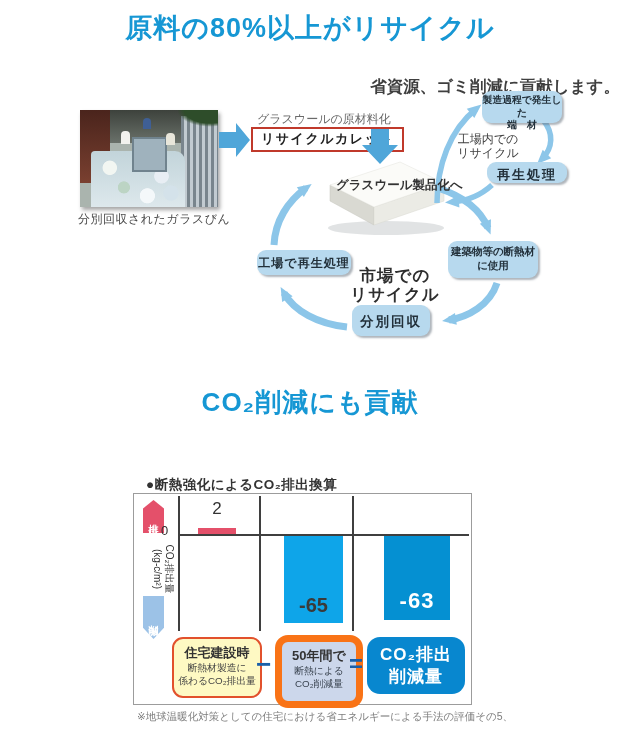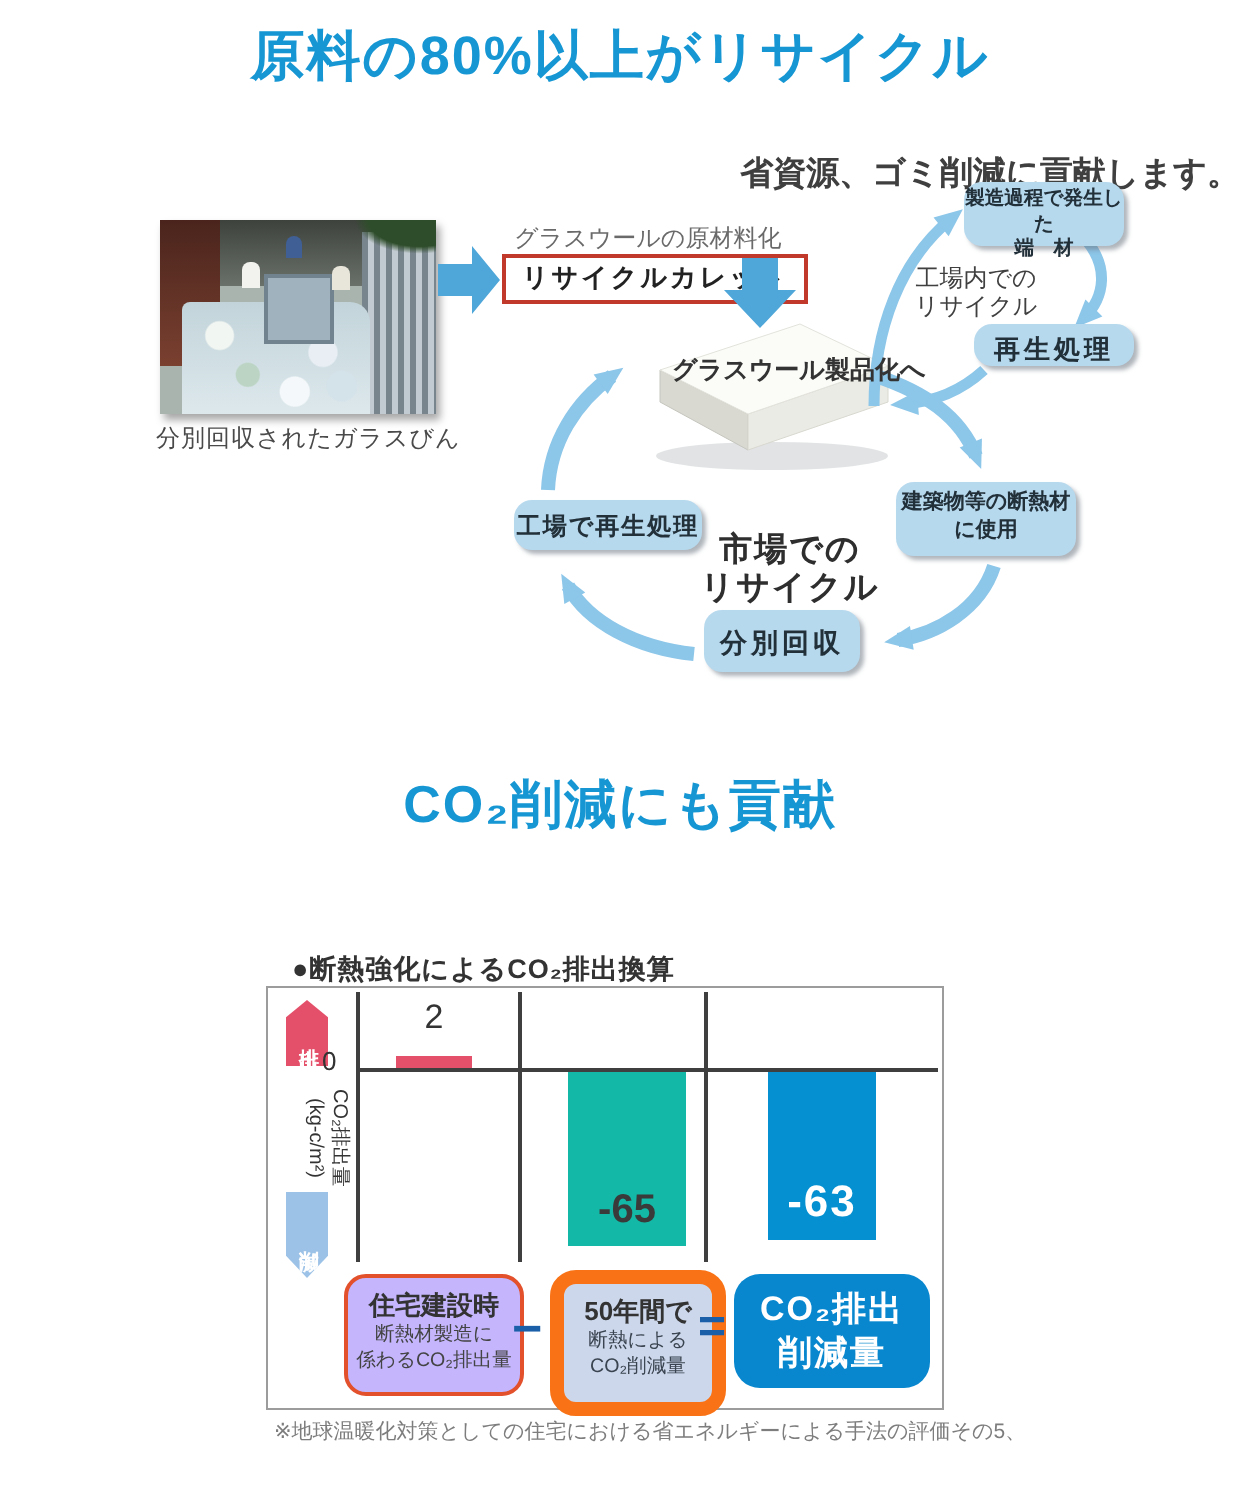--- a/index.html
+++ b/index.html
@@ -72,21 +72,21 @@
              clip-path:polygon(0 0,100% 0,100% 74%,50% 100%,0 74%);}
   .zero{position:absolute;left:27px;top:29px;font-size:13px;color:#333;}
   .ylab{position:absolute;left:-17px;top:63px;width:92px;height:24px;transform:rotate(90deg);
         text-align:center;font-size:10px;line-height:11.5px;color:#333;}
   .bar{position:absolute;}
   .bar-label-neg{position:absolute;bottom:6px;left:0;right:0;text-align:center;}
   .lab65{font-size:20px;color:#3a3a3a;font-weight:600;}
   .lab63{font-size:22px;color:#ffffff;font-weight:800;letter-spacing:1px;}
   .lab2{position:absolute;left:64px;width:38px;top:5px;text-align:center;font-size:17px;color:#333;}
   .legbox{position:absolute;border-radius:11px;text-align:center;}
-  .leg1{left:38px;top:143px;width:86px;height:57px;background:#c4b5fd;border:2px solid #e2512c;}
+  .leg1{left:38px;top:143px;width:86px;height:57px;background:#fef9c3;border:2px solid #e2512c;}
   .leg1 .t1{font-size:13px;font-weight:700;color:#333;margin-top:5px;}
   .leg1 .t2{font-size:9.8px;color:#444;line-height:12.5px;}
   .leg2{left:141px;top:141px;width:74px;height:59px;background:#ccd7eb;border:7px solid #f97316;border-radius:13px;}
   .leg2 .t1{font-size:13px;font-weight:700;color:#333;margin-top:5px;}
   .leg2 .t2{font-size:9.8px;color:#3a4450;line-height:12.5px;}
   .leg3{left:233px;top:143px;width:98px;height:57px;background:#0887cf;border-radius:13px;
         color:#fff;font-size:17px;font-weight:800;line-height:22px;padding-top:7px;
         box-sizing:border-box;letter-spacing:1px;}
   .oper{position:absolute;color:#1a5fa8;font-weight:800;}
   .op-minus{left:122px;top:155px;font-size:26px;}
@@ -185,24 +185,24 @@
       <span>削減</span>
     </div>
     <div class="zero">0</div>
     <div class="ylab">
       <div>CO₂排出量</div>
       <div>(kg-c/m²)</div>
     </div>
 
     <div class="lab2">2</div>
     <div class="bar" style="left: 64px; width: 38px; height: 6px; top: 34px; background: rgb(228, 80, 106);"></div>
-    <div class="bar" style="left: 150px; width: 59px; height: 87.1px; top: 42px; background: #14b8a6;">
+    <div class="bar" style="left: 150px; width: 59px; height: 87.1px; top: 42px; background: #0ea5e9;">
       <div class="bar-label-neg lab65">-65</div>
     </div>
-    <div class="bar" style="left: 250px; width: 54px; height: 84.42px; top: 42px; background: rgb(5, 144, 210);">
+    <div class="bar" style="left: 250px; width: 66px; height: 84.42px; top: 42px; background: rgb(5, 144, 210);">
       <div class="bar-label-neg lab63">-63</div>
     </div>
 
     <div class="legbox leg1">
       <div class="t1">住宅建設時</div>
       <div class="t2">断熱材製造に</div>
       <div class="t2">係わるCO₂排出量</div>
     </div>
     <div class="oper op-minus">−</div>
     <div class="legbox leg2">

